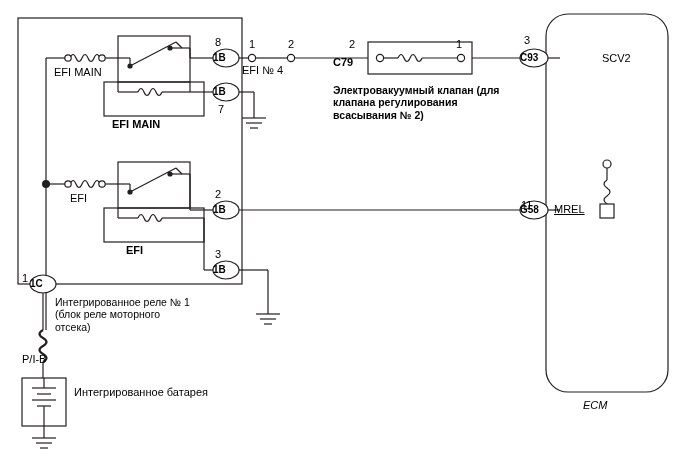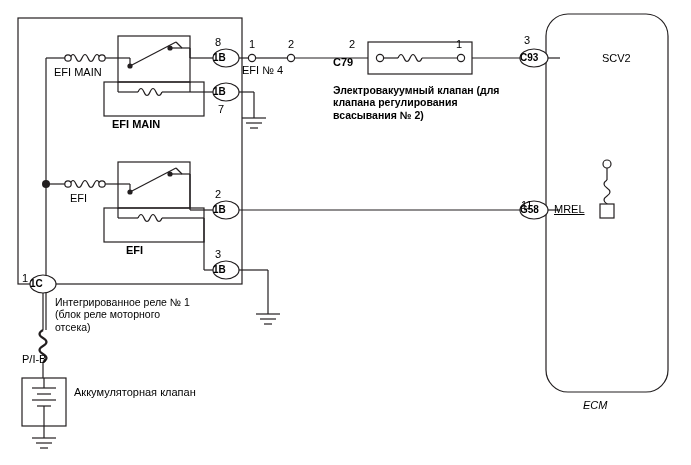--- a/index.html
+++ b/index.html
@@ -208,18 +208,18 @@
   <div class="lbl f11" style="left:242px; top:64px;">EFI № 4</div>
   <div class="lbl f11" style="left:333px; top:56px;font-weight:bold;">C79</div>
   <div class="lbl f11" style="left:554px; top:52px;margin-left:48px;">SCV2</div>
   <div class="lbl f11" style="left:554px; top:203px;text-decoration:underline;">MREL</div>
   <div class="lbl f11 ital" style="left:583px; top:399px;text-align:right;">ECM</div>
   <div class="lbl f11" style="left:22px; top:330px;margin-top:23px;">P/I-B</div>
 
   <div class="lbl f105" style="left:55px; top:296px; width:180px;">Интегрированное реле № 1
 (блок реле моторного
 отсека)</div>
-  <div class="lbl f11" style="left:74px; top:386px;">Аккумуляторная клапан</div>
+  <div class="lbl f11" style="left:74px; top:386px;">Интегрированное батарея</div>
   <div class="lbl f105" style="left:333px; top:84px; width:210px;font-weight:bold;">Электровакуумный клапан (для
 клапана регулирования
 всасывания № 2)</div>
 
 </div>
 
 </body></html>

